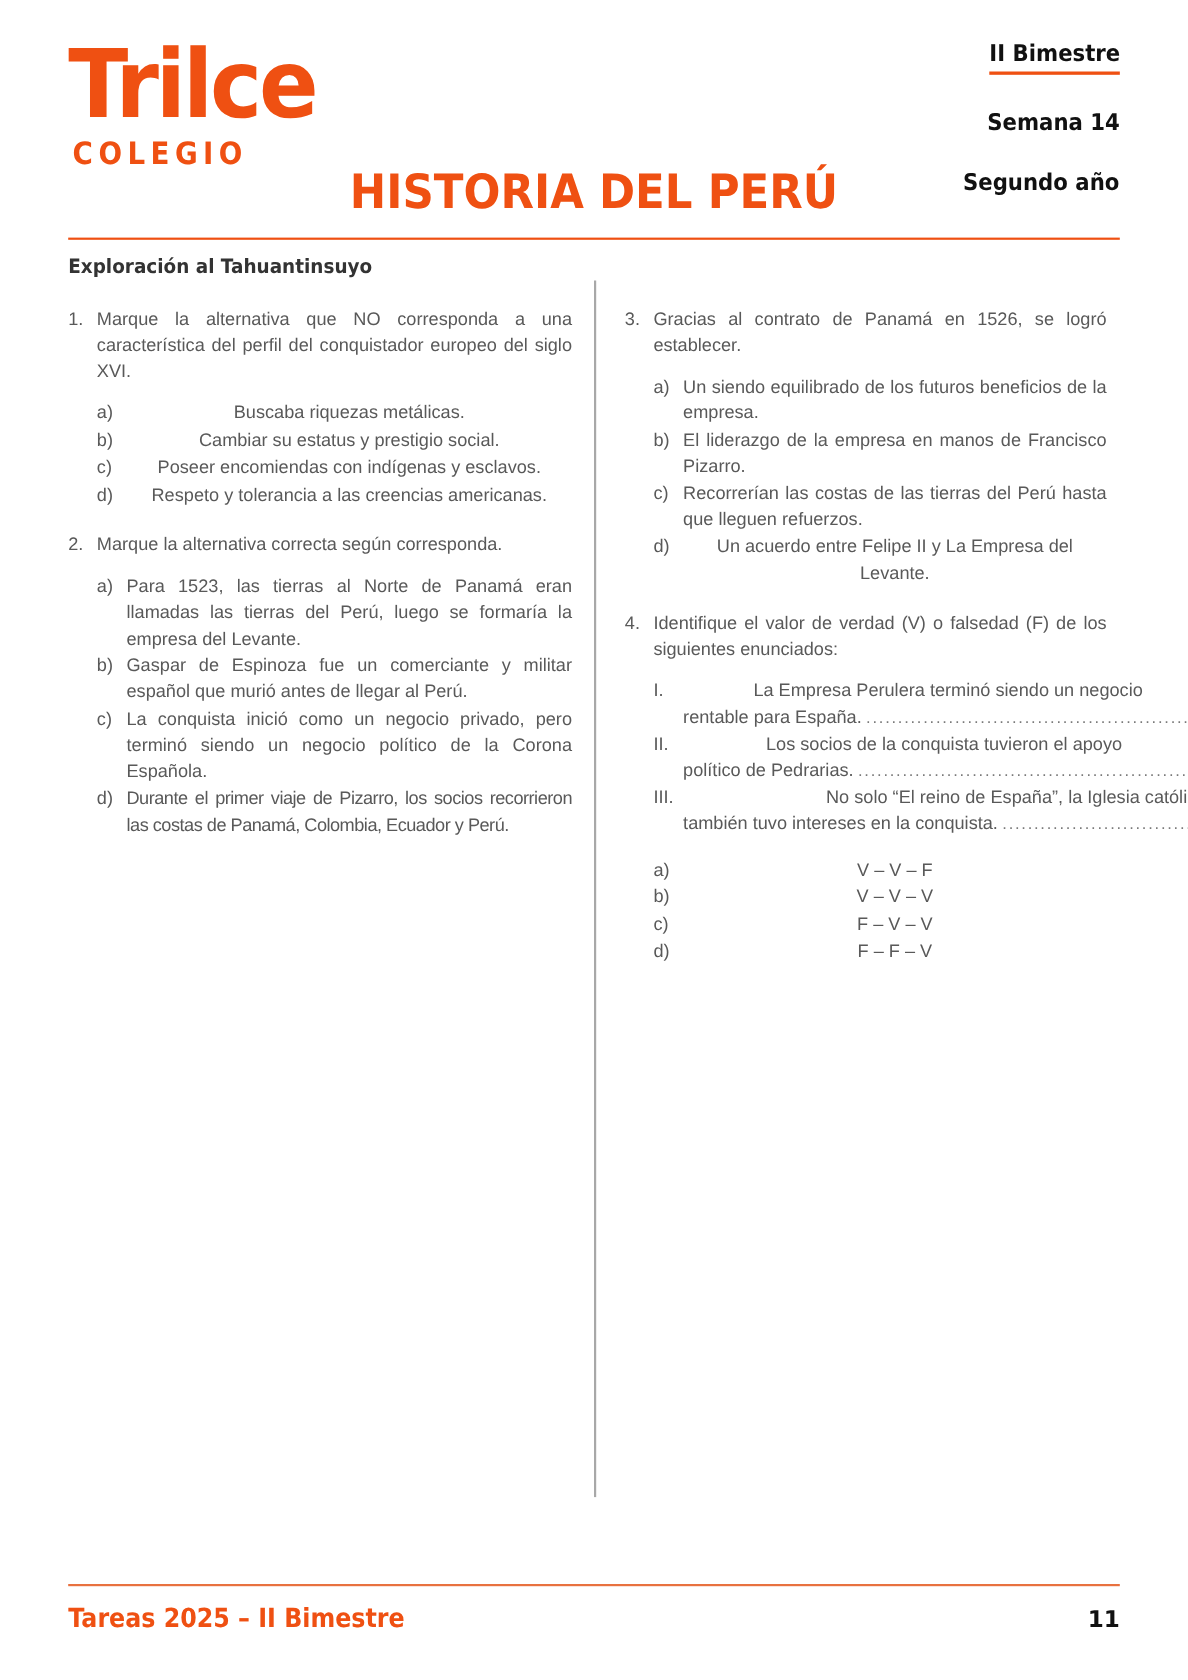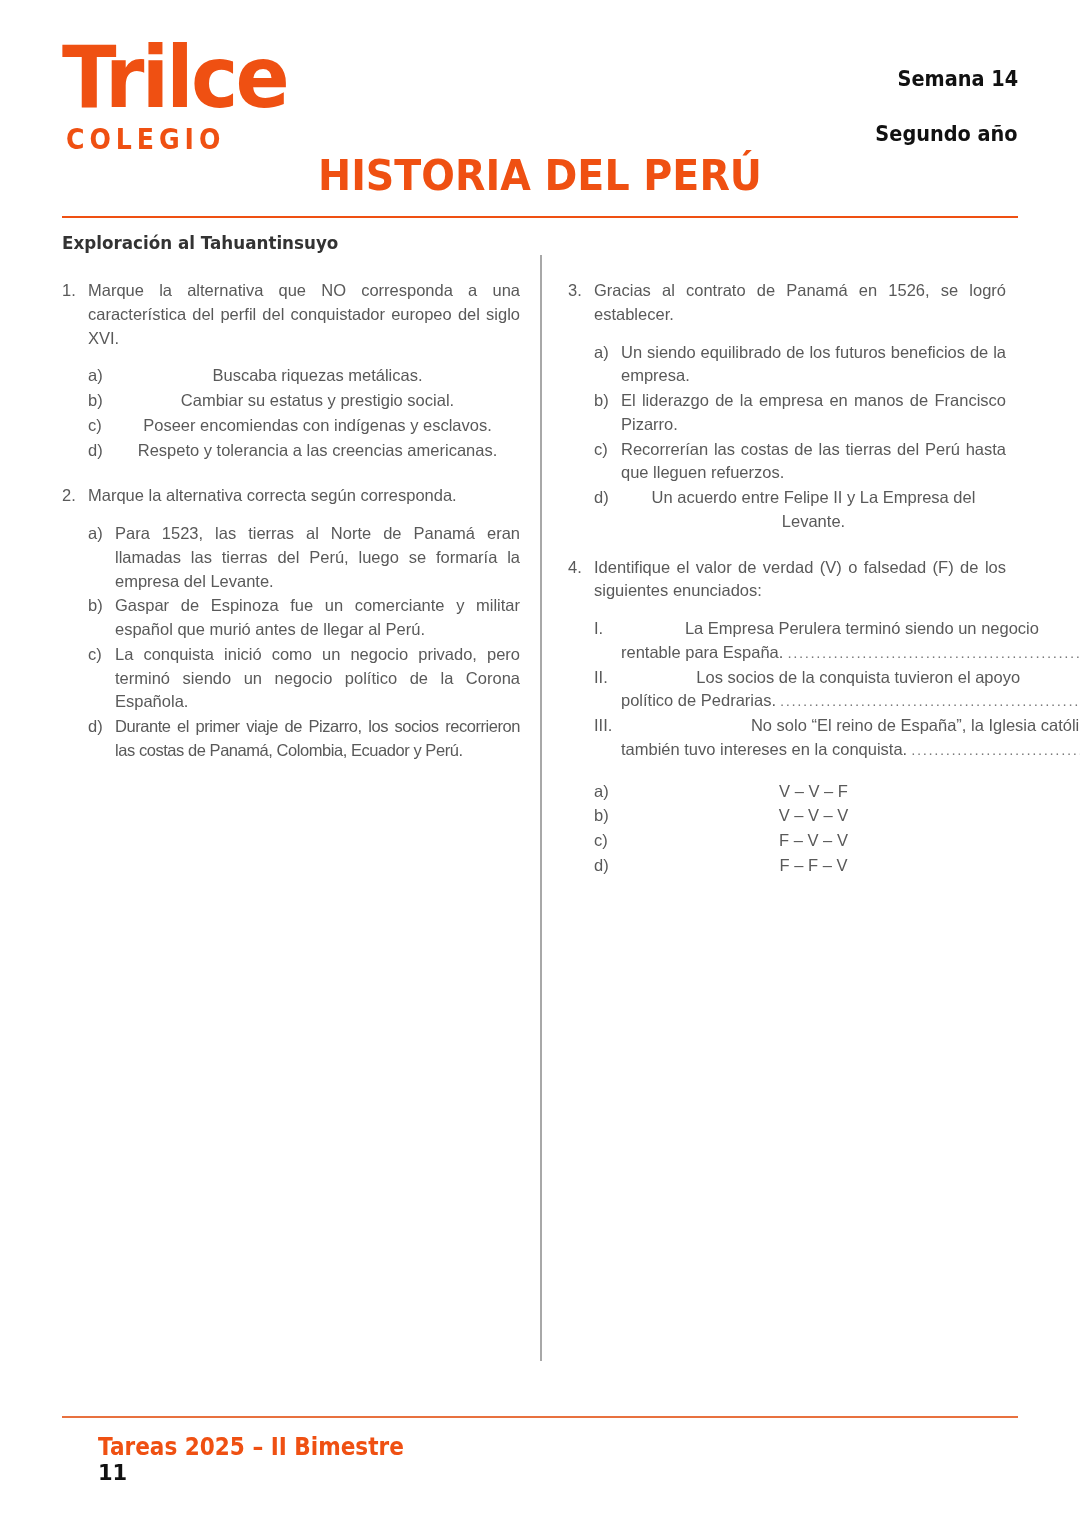--- a/index.html
+++ b/index.html
@@ -220,21 +220,20 @@
   }
   .footer-rule {
     height: 2px;
     background: #E8713F;
     margin-bottom: 15px;
   }
   .footer-row {
     display: flex;
     justify-content: space-between;
     align-items: baseline;
-    flex-direction: column;
   }
   .footer-left {
     font-family: "DejaVu Sans", sans-serif;
     font-weight: 700;
     font-size: 24px;
     color: #EF5012;
     transform: scaleX(0.9);
     transform-origin: left center;
   }
   .footer-page {
@@ -253,20 +252,23 @@
   <div class="header">
 
     <div class="brand">
       <div class="brand-word">Trilce</div>
       <div class="brand-sub">COLEGIO</div>
     </div>
 
     <div class="doc-title">HISTORIA DEL PERÚ</div>
 
     <div class="meta">
+      <div>
+        <span class="meta-bimestre">II Bimestre</span>
+      </div>
       <div class="meta-row">
         <span>Semana 14</span>
       </div>
       <div class="meta-row">
         <span>Segundo año</span>
       </div>
     </div>
 
     <div class="header-rule"></div>
   </div>

